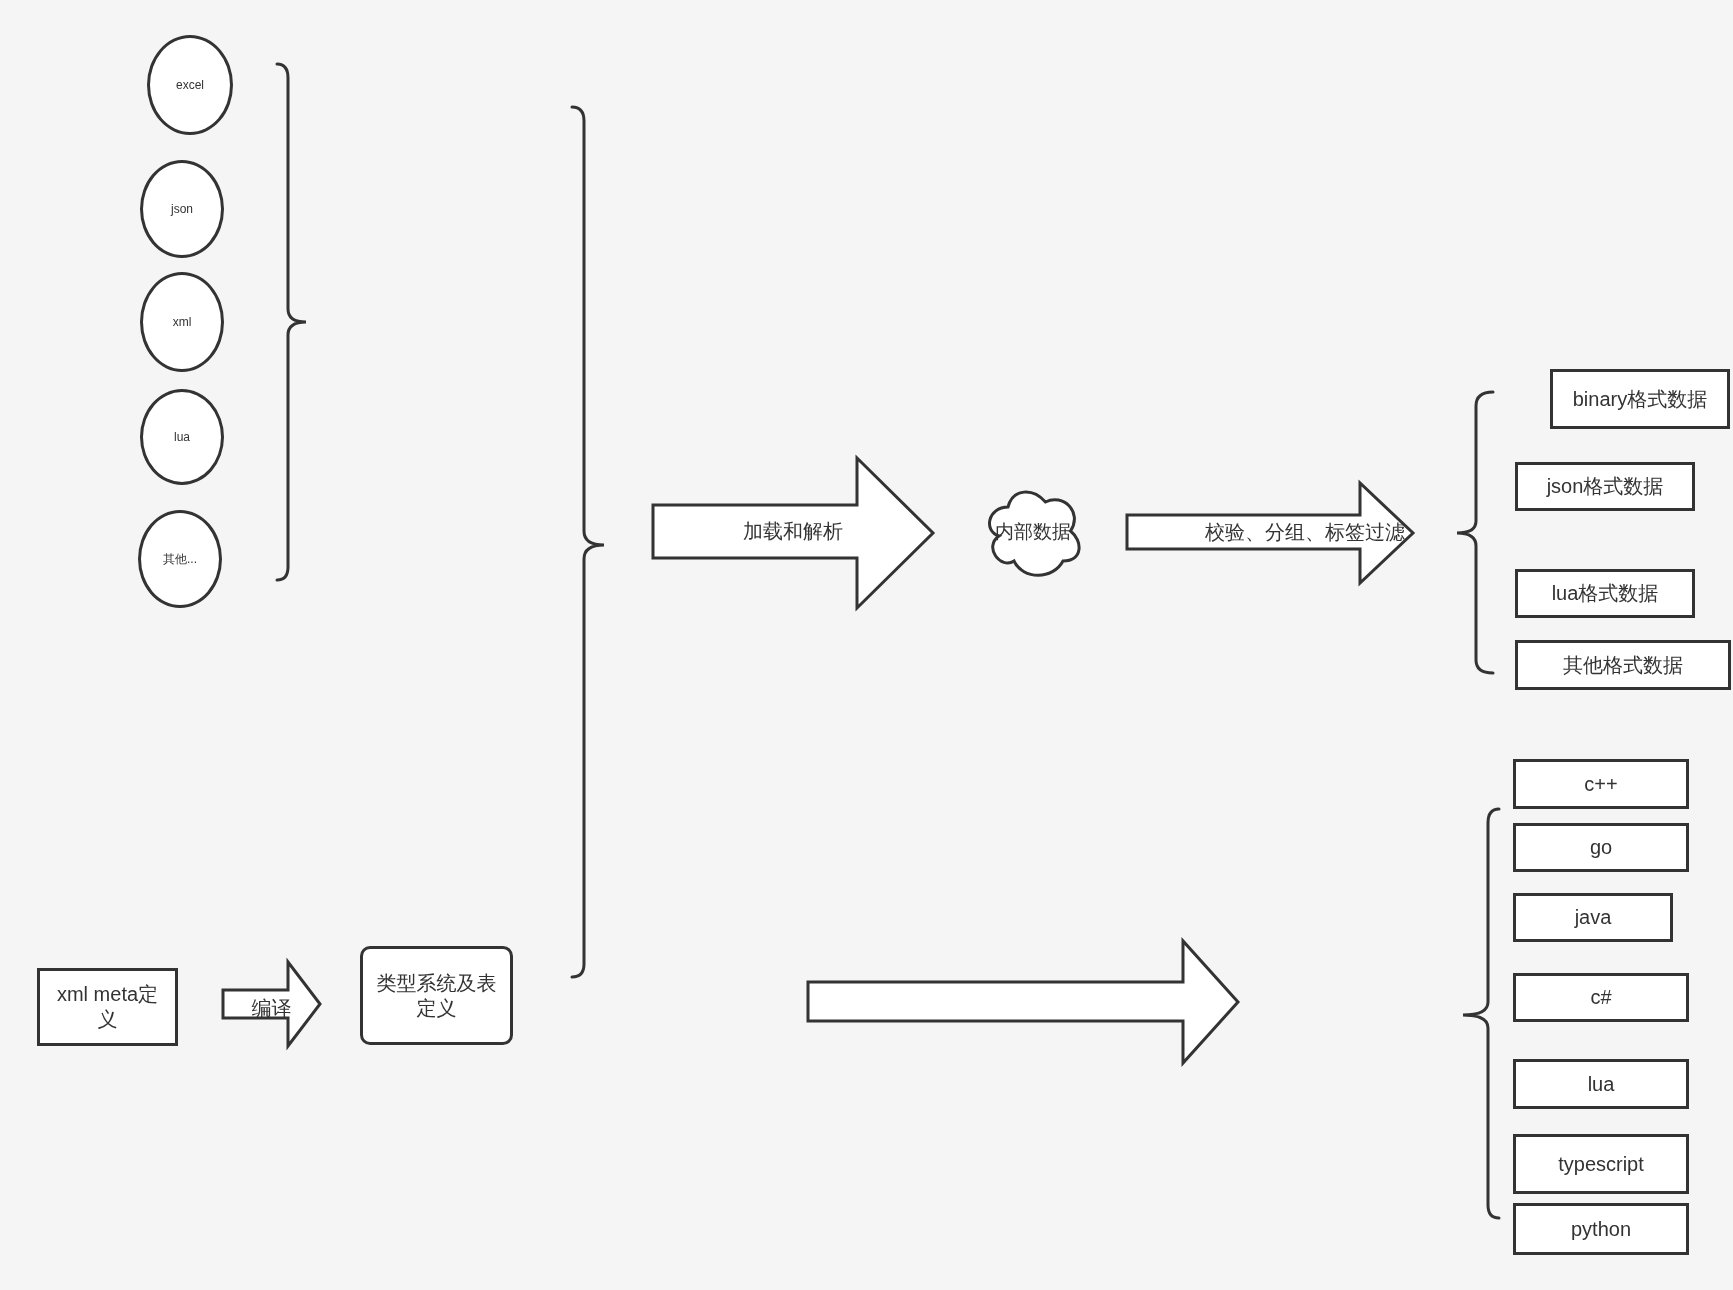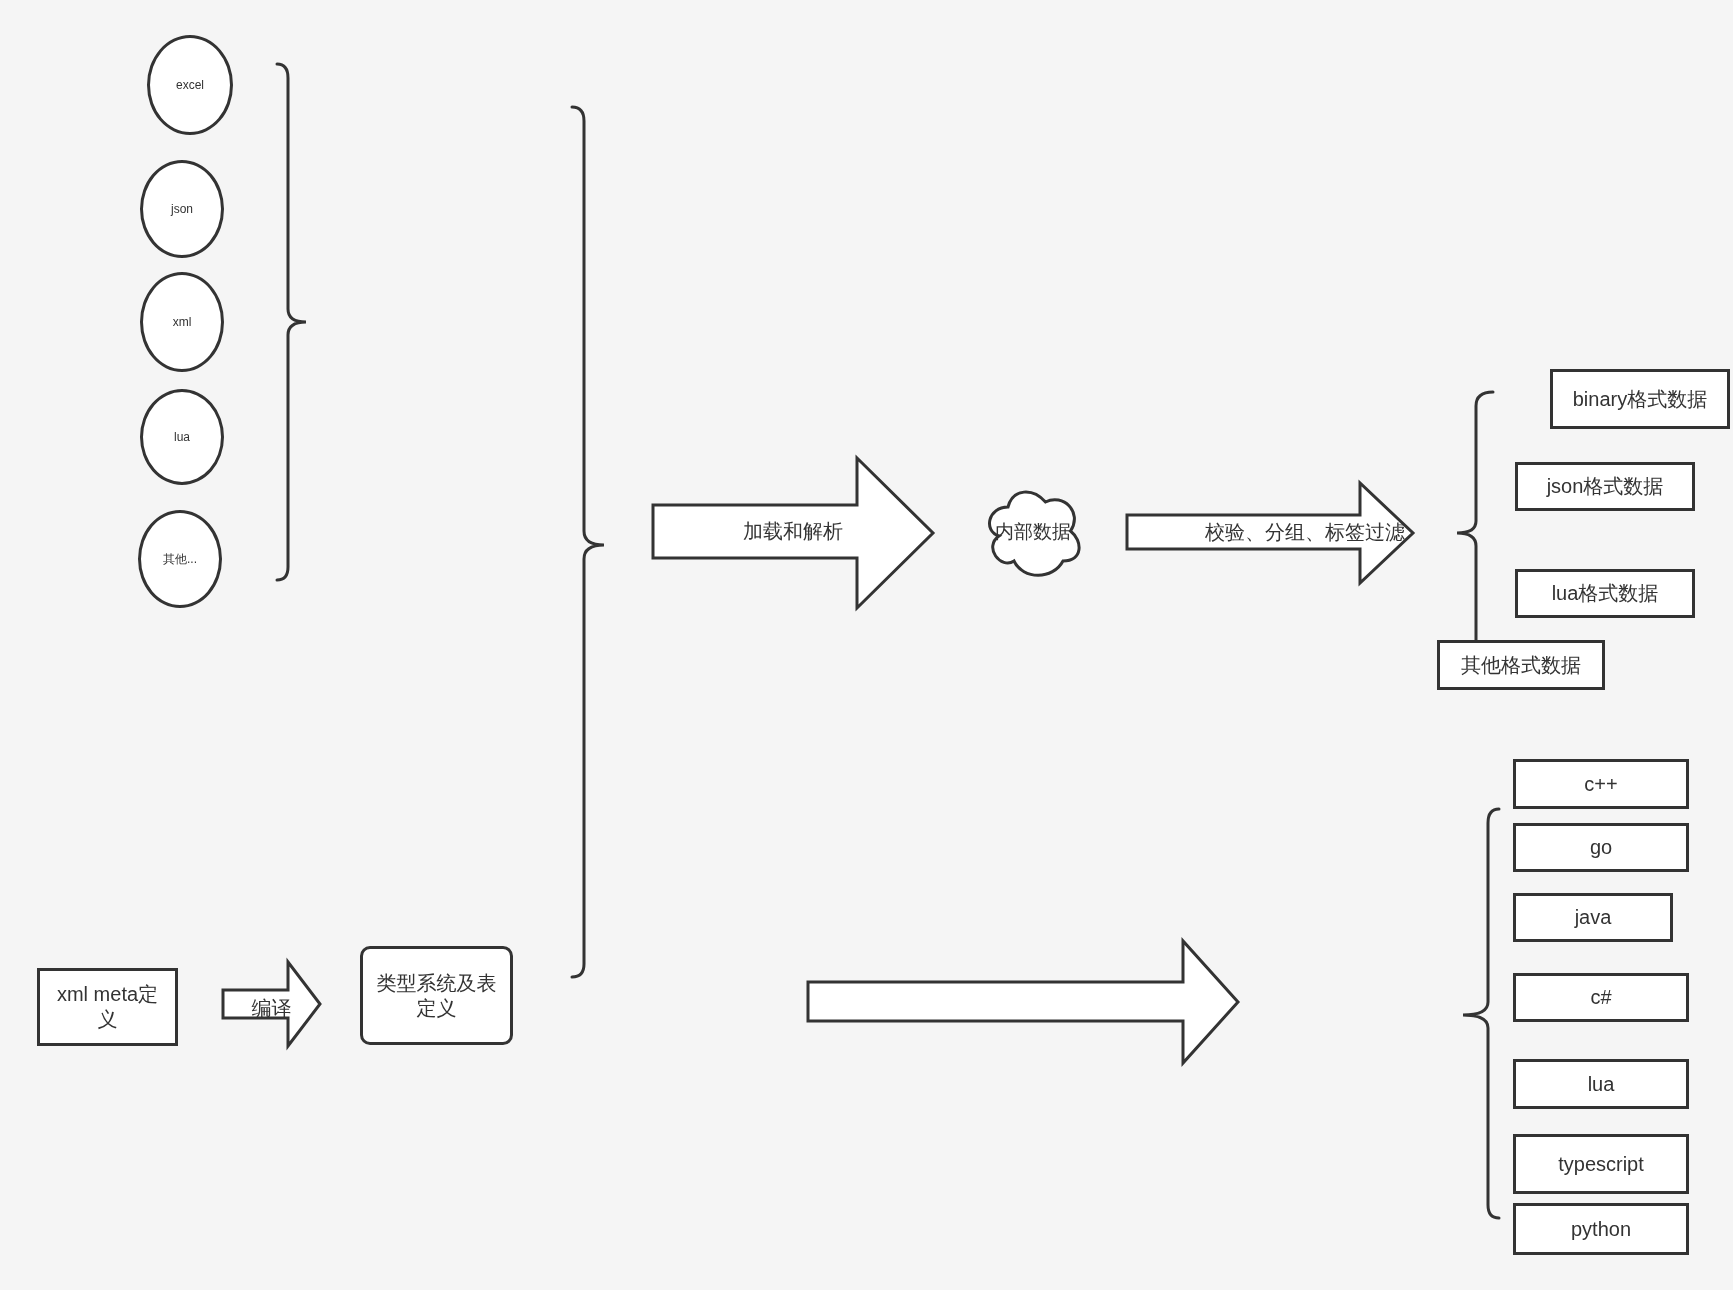--- a/index.html
+++ b/index.html
@@ -116,21 +116,21 @@
 
 
   <div class="flow-label" style="left:653px;top:505px;width:280px;height:53px;">加载和解析</div>
   <div class="cloud-label" style="left:983px;top:483px;width:100px;height:97px;">内部数据</div>
   <div class="flow-label" style="left:1162px;top:515px;width:286px;height:34px;">校验、分组、标签过滤</div>
   <div class="flow-label" style="left:223px;top:988px;width:97px;height:40px;">编译</div>
 
   <div class="box" style="left:1515px;top:369px;width:180px;height:60px;margin-left:35px;">binary格式数据</div>
   <div class="box" style="left:1515px;top:462px;width:180px;height:49px;">json格式数据</div>
   <div class="box" style="left:1515px;top:569px;width:180px;height:49px;">lua格式数据</div>
-  <div class="box" style="left:1437px;top:640px;width:168px;height:50px;">其他格式数据</div>
+  <div class="box" style="left:1515px;top:640px;width:216px;height:50px;">其他格式数据</div>
 
   <div class="box pad" style="left:37px;top:968px;width:141px;height:78px;">xml meta定义</div>
   <div class="box rounded pad" style="left:360px;top:946px;width:153px;height:99px;">类型系统及表定义</div>
 
   <div class="box" style="left:1513px;top:759px;width:176px;height:50px;">c++</div>
   <div class="box" style="left:1513px;top:823px;width:176px;height:49px;">go</div>
   <div class="box" style="left:1513px;top:893px;width:160px;height:49px;">java</div>
   <div class="box" style="left:1513px;top:973px;width:176px;height:49px;">c#</div>
   <div class="box" style="left:1513px;top:1059px;width:176px;height:50px;">lua</div>
   <div class="box" style="left:1513px;top:1134px;width:176px;height:60px;">typescript</div>

